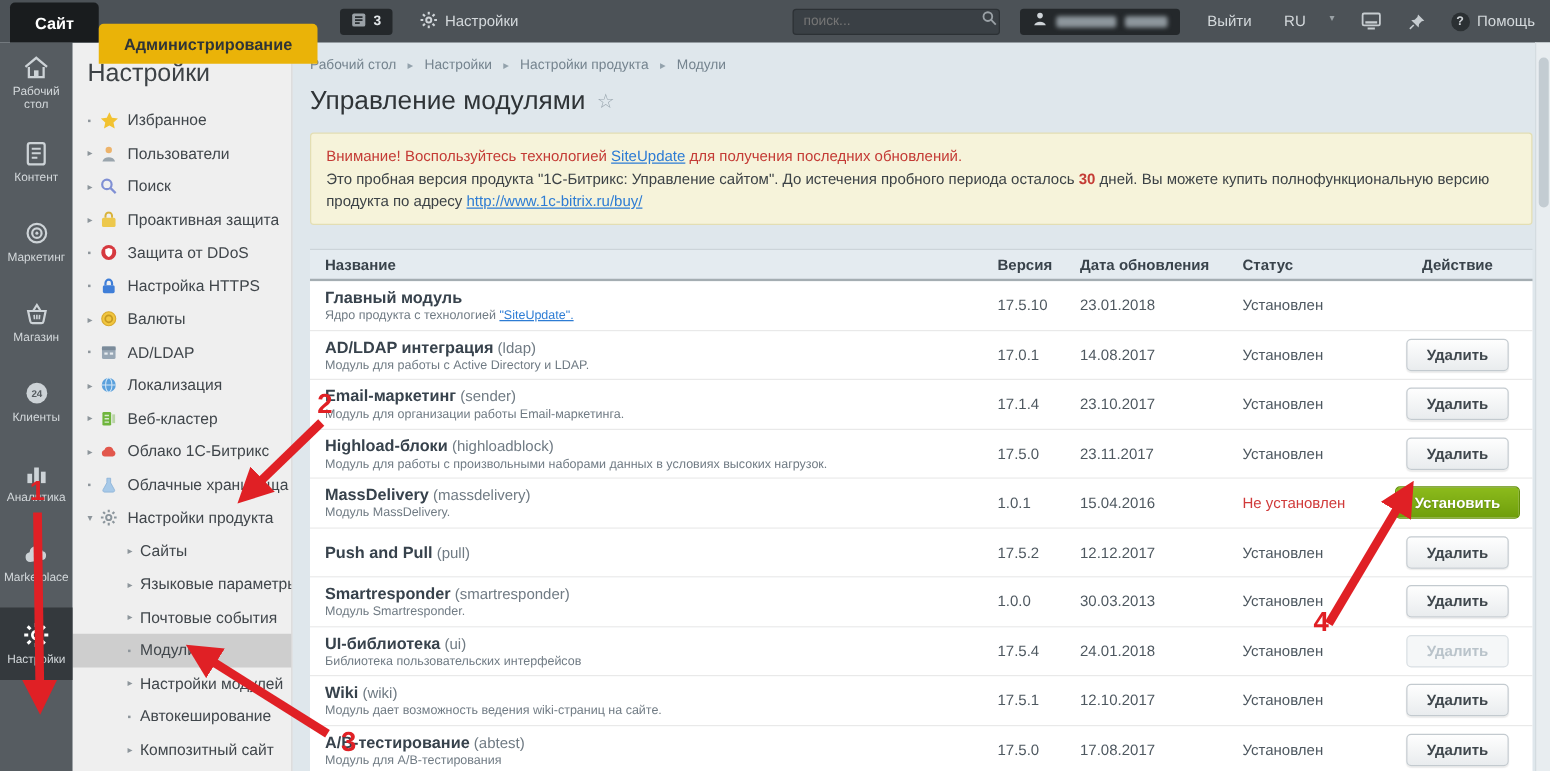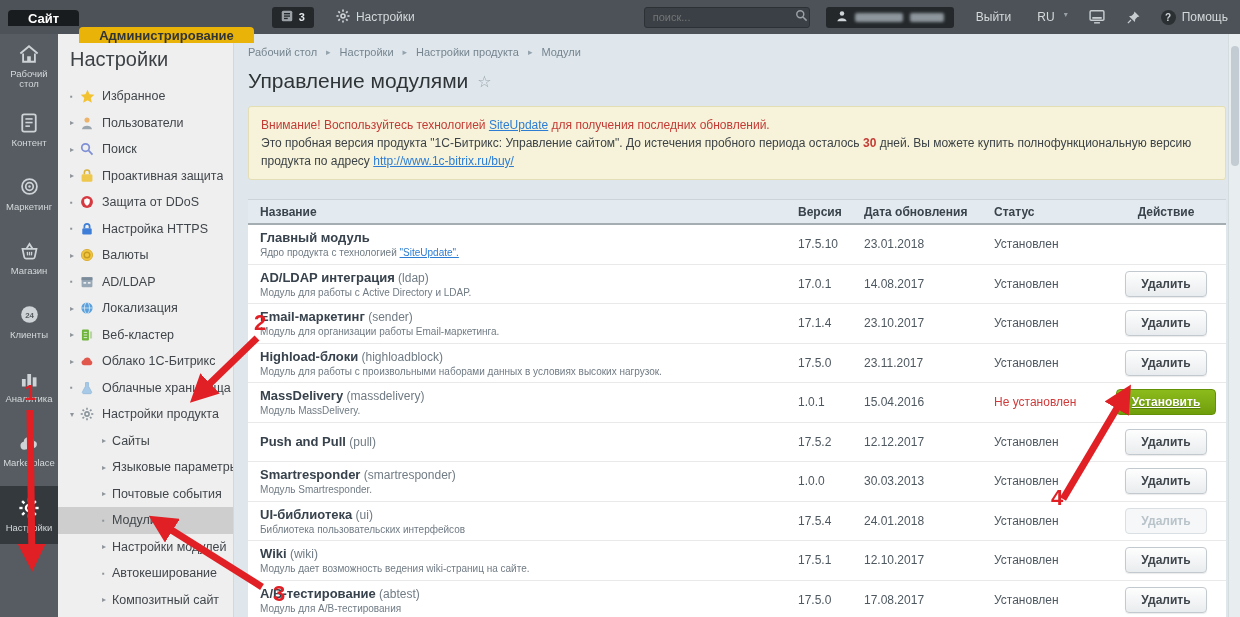--- a/index.html
+++ b/index.html
@@ -1,32 +1,32 @@
 <!DOCTYPE html>
 <html><head>
 <meta charset="utf-8">
 <style>
   * { margin:0; padding:0; box-sizing:border-box; }
   html,body { width:1240px; height:617px; overflow:hidden; }
   body { font-family:"Liberation Sans","DejaVu Sans",sans-serif; position:relative; background:#dfe7ec; }
 
   
   .topbar { position:absolute; left:0; top:0; width:1240px; height:34px; background:#4c5257; display:flex; align-items:center; z-index:5; }
-  .tab { height:16px; margin-top:2px; display:flex; align-items:center; padding:0 20px; font-size:13px; font-weight:bold; border-radius:4px 4px 0 0; cursor:pointer; }
+  .tab { height:32px; margin-top:2px; display:flex; align-items:center; padding:0 20px; font-size:13px; font-weight:bold; border-radius:4px 4px 0 0; cursor:pointer; }
   .tab-site { background:#191c1e; color:#fff; margin-left:8px; }
   .tab-admin { background:#eab308; color:#2f3437;margin-top:36px; }
   .counter-badge { display:flex; align-items:center; gap:6px; background:#24282b; border-radius:3px; height:21px; padding:0 9px; margin-left:18px; color:#e3e7ea; font-size:11px; font-weight:bold; cursor:pointer; }
   .tb-gear-link { display:flex; align-items:center; gap:6px; margin-left:22px; color:#d4d9dc; font-size:12px; cursor:pointer; }
   .tb-spacer { flex:1; }
   .search-box { display:flex; align-items:center; background:#3a4045; border:1px solid #2c3135; border-radius:3px; height:21px; width:166px; padding:0 8px; }
   .search-box input { flex:1; background:transparent; border:none; outline:none; color:#a9b0b5; font-size:11px; font-family:inherit; }
   .user-chip { display:flex; align-items:center; gap:7px; background:#24282b; border-radius:3px; height:21px; padding:0 10px; margin-left:16px; cursor:pointer; }
   .blur-block { height:9px; border-radius:2px; background:#8d969c; filter:blur(1.6px); }
   .tb-link { color:#d4d9dc; font-size:12px; margin-left:22px; cursor:pointer; }
-  .tb-lang { display:flex; align-items:flex-start; gap:9px; color:#d4d9dc; font-size:12px; margin-left:26px; cursor:pointer; }
+  .tb-lang { display:flex; align-items:flex-start; gap:19px; color:#d4d9dc; font-size:12px; margin-left:26px; cursor:pointer; }
   .caret { font-size:8px; color:#9aa1a6; }
   .tb-ico { margin-left:20px; cursor:pointer; display:flex; align-items:center; }
   .help-wrap { display:flex; align-items:center; gap:6px; margin-left:20px; margin-right:12px; color:#d4d9dc; font-size:12px; cursor:pointer; }
   .help-circle { width:15px; height:15px; border-radius:50%; background:#2b3033; color:#cfd4d8; font-size:10px; font-weight:bold; display:flex; align-items:center; justify-content:center; }
 
   
   .rail { position:absolute; left:0; top:34px; width:58px; height:583px; background:#565c61; z-index:4; display:flex; flex-direction:column; }
   .rail-item { height:64px; display:flex; flex-direction:column; align-items:center; justify-content:center; gap:4px; cursor:pointer; }
   .rail-label { font-size:9.5px; color:#d3d8db; text-align:center; line-height:10.5px; padding:0 2px; }
   .rail-item.active { background:#34393d; height:58px; margin-top:4px; }
@@ -62,21 +62,21 @@
   .thead .th-action { text-align:center; }
   .trow { display:grid; grid-template-columns:1fr 66px 130px 112px 120px; background:#ffffff; border-bottom:1px solid #e9e9e9; min-height:39.5px; align-items:center; font-size:12px; color:#4e5860; padding:5px 0 5px 12px; }
   .mod-name { font-weight:bold; color:#37424c; font-size:13px; }
   .mod-code { color:#707b84; font-size:12px; }
   .mod-desc { color:#707b84; font-size:10px; margin-top:2px; }
   .status.not-installed { color:#d03a3a; }
   .cell-action { text-align:center; }
   .btn { font-family:inherit; font-size:12px; font-weight:bold; padding:5px 15px; border-radius:4px; cursor:pointer; }
   .btn-delete { background:linear-gradient(#fefefe,#e9ecee); border:1px solid #c3cacf; color:#3f474d; box-shadow:0 1px 1px rgba(0,0,0,0.08); }
   .btn-delete.disabled { color:#b9c3ca; background:#f5f7f8; border-color:#d9dfe3; box-shadow:none; cursor:default; }
-  .btn-install { background:linear-gradient(#8cbb1c,#6f9e0c); border:1px solid #639007; color:#ffffff; text-shadow:0 1px 1px rgba(0,0,0,0.25);text-decoration:underline; }
+  .btn-install { background:linear-gradient(#8cbb1c,#6f9e0c); border:1px solid #639007; color:#ffffff; text-shadow:0 1px 1px rgba(0,0,0,0.25); }
 
   
   .vscroll { position:absolute; right:0; top:34px; width:12px; height:583px; background:#e8edf0; border-left:1px solid #d4dce0; z-index:6; }
   .vscroll .thumb { position:absolute; left:2px; top:12px; width:8px; height:120px; border-radius:4px; background:#c3ccd2; }
 
   
   #arrows { position:absolute; left:0; top:0; width:1240px; height:617px; z-index:20; pointer-events:none; }
 </style>
 </head>
 <body>

